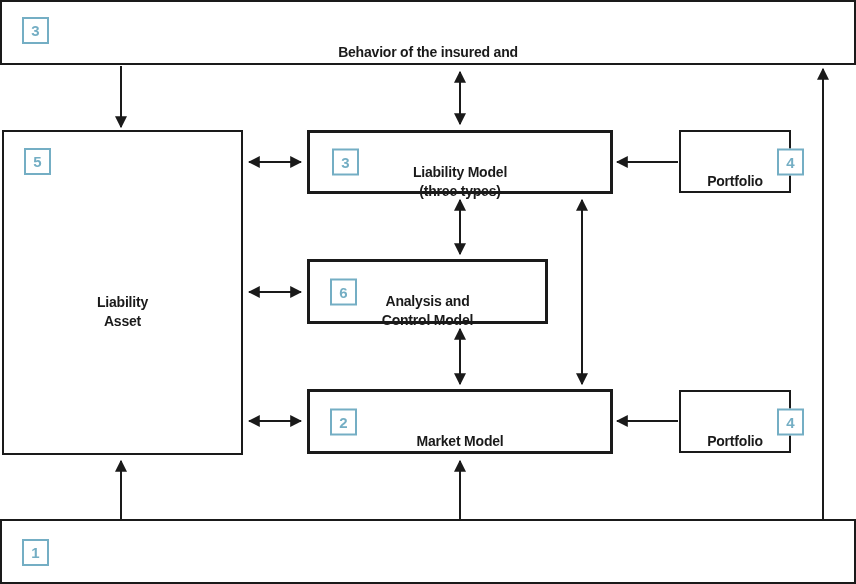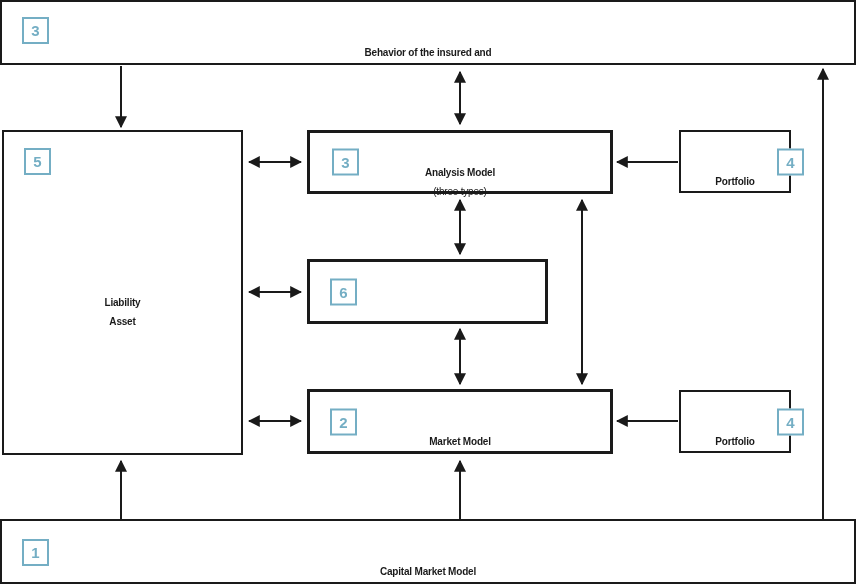--- a/index.html
+++ b/index.html
@@ -19,24 +19,24 @@
   .arrow-line{stroke:var(--line);stroke-width:2;}
   .box{
     position:absolute;box-sizing:border-box;
     background:var(--background);
     border:2px solid var(--line);
     display:flex;align-items:center;justify-content:center;
     text-align:center;z-index:2;
   }
   .box.thick{border-width:3px;}
   .label{
-    font-weight:bold;font-size:10px;line-height:19px;
+    font-weight:bold;font-size:14px;line-height:19px;
     color:var(--line);letter-spacing:-0.2px;margin-top:39px;
   }
-  .label .normal{font-weight:normal;}
+  .label .normal{font-weight:bold;}
   .badge{
     position:absolute;box-sizing:border-box;
     width:27px;height:27px;
     border:2px solid var(--badge_blue);
     background:var(--background);
     color:var(--badge_blue);
     font-size:15px;font-weight:bold;
     display:flex;align-items:center;justify-content:center;
     z-index:3;
   }
@@ -103,42 +103,45 @@
     <span class="badge">5</span>
     <div class="label">
       <div>Liability</div>
       <div>Asset</div>
     </div>
   </div>
 
   <div class="box thick" id="box-liability">
     <span class="badge v-center">3</span>
     <div class="label">
-      <div>Analysis Model</div>
+      <div>Liability Model</div>
       <div class="normal">(three types)</div>
     </div>
   </div>
 
   <div class="box" id="box-portfolio-top">
     <div class="label">Portfolio</div>
     <span class="badge v-center">4</span>
   </div>
 
   <div class="box thick" id="box-analysis">
     <span class="badge v-center">6</span>
+    <div class="label">
+      <div>Analysis and</div>
+      <div>Control Model</div>
+    </div>
   </div>
 
   <div class="box thick" id="box-asset">
     <span class="badge v-center">2</span>
     <div class="label">Market Model</div>
   </div>
 
   <div class="box" id="box-portfolio-bottom">
     <div class="label">Portfolio</div>
     <span class="badge v-center">4</span>
   </div>
 
   <div class="box" id="box-capital">
     <span class="badge">1</span>
-    <div class="label">Capital Market Model</div>
   </div>
 
 </div>
 
 </body></html>

